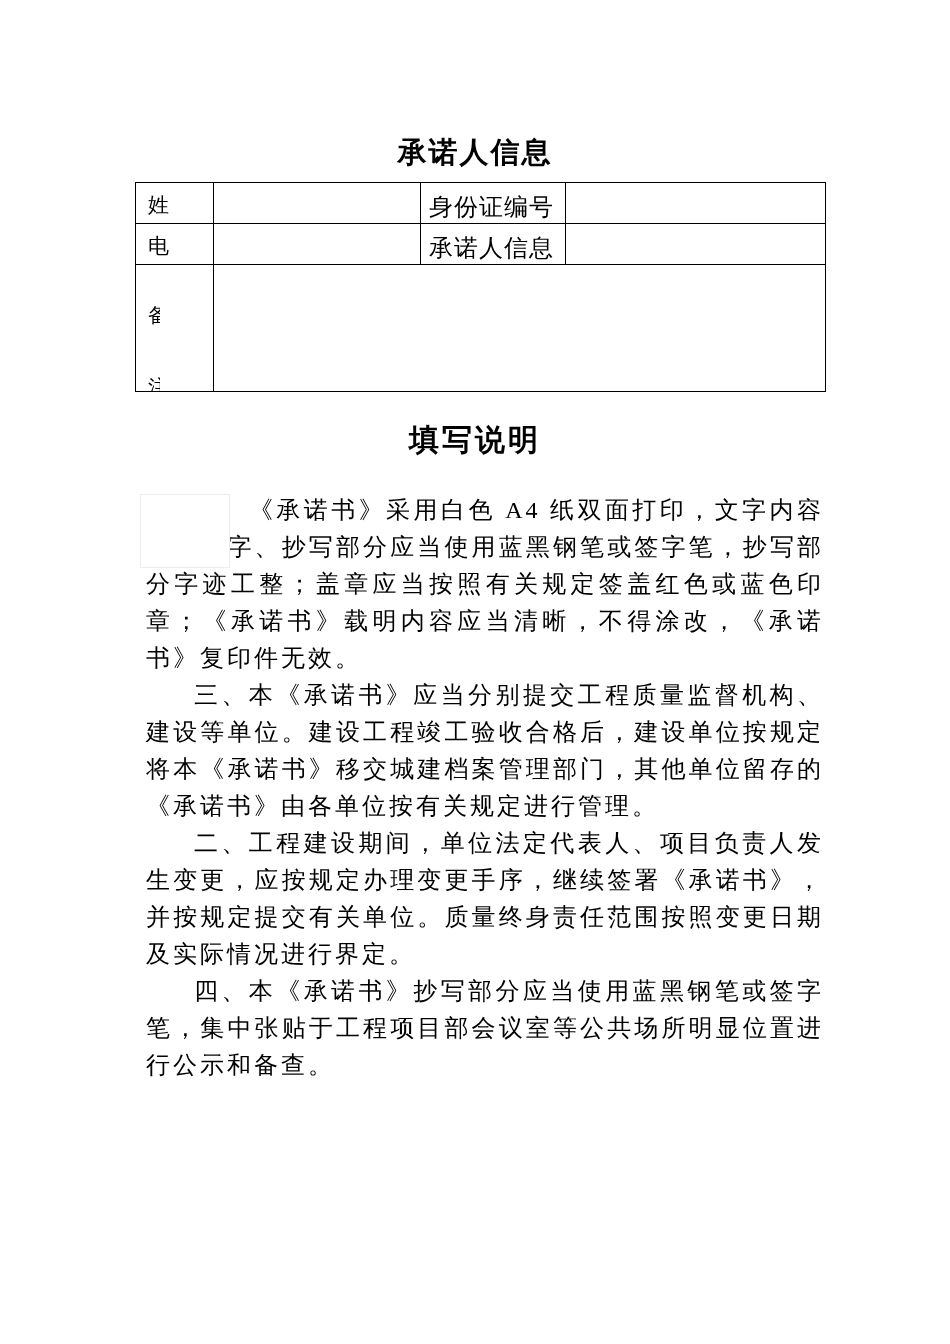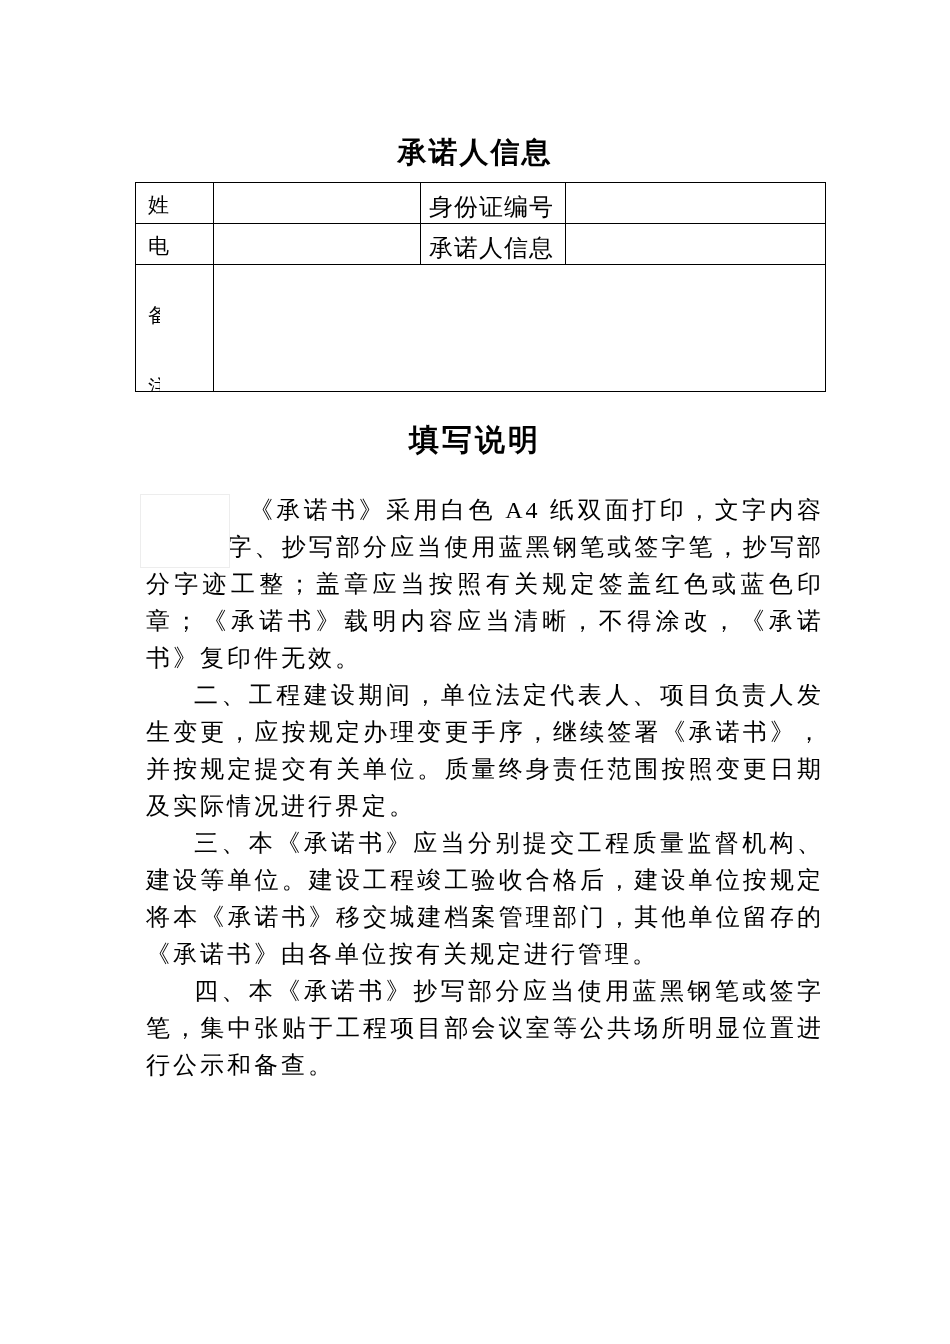--- a/index.html
+++ b/index.html
@@ -143,18 +143,18 @@
         <td colspan="3"></td>
       </tr>
     </tbody>
   </table>
 
   <h2 class="doc-title title-2">填写说明</h2>
 
   <div class="body-text">
     <div class="redact"></div>
     <p>一、《承诺书》采用白色 A4 纸双面打印，文字内容为黑色字、抄写部分应当使用蓝黑钢笔或签字笔，抄写部分字迹工整；盖章应当按照有关规定签盖红色或蓝色印章；《承诺书》载明内容应当清晰，不得涂改，《承诺书》复印件无效。</p>
+    <p>三、本《承诺书》应当分别提交工程质量监督机构、建设等单位。建设工程竣工验收合格后，建设单位按规定将本《承诺书》移交城建档案管理部门，其他单位留存的《承诺书》由各单位按有关规定进行管理。</p>
     <p>二、工程建设期间，单位法定代表人、项目负责人发生变更，应按规定办理变更手序，继续签署《承诺书》，并按规定提交有关单位。质量终身责任范围按照变更日期及实际情况进行界定。</p>
-    <p>三、本《承诺书》应当分别提交工程质量监督机构、建设等单位。建设工程竣工验收合格后，建设单位按规定将本《承诺书》移交城建档案管理部门，其他单位留存的《承诺书》由各单位按有关规定进行管理。</p>
     <p>四、本《承诺书》抄写部分应当使用蓝黑钢笔或签字笔，集中张贴于工程项目部会议室等公共场所明显位置进行公示和备查。</p>
   </div>
 
 </div>
 
 </body></html>

